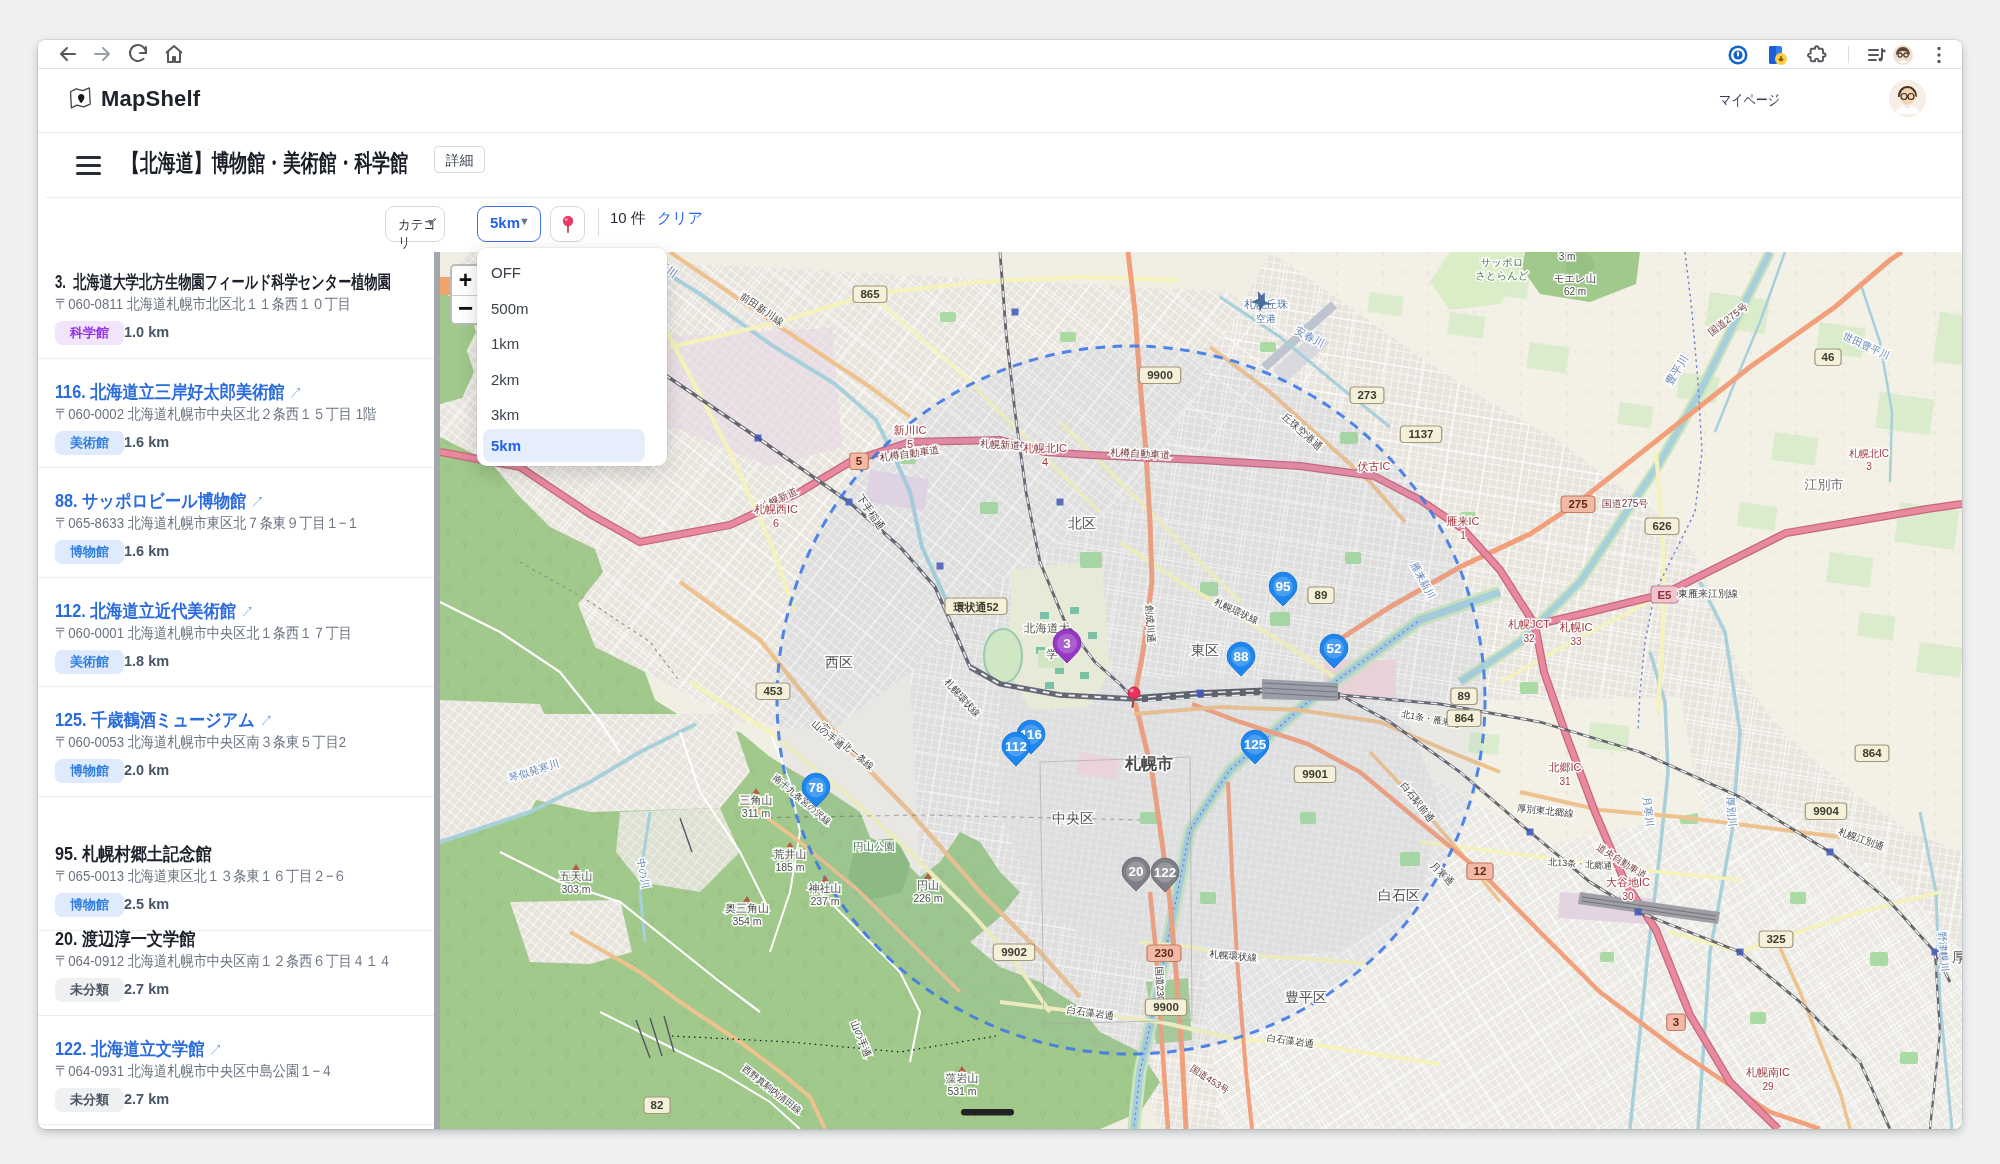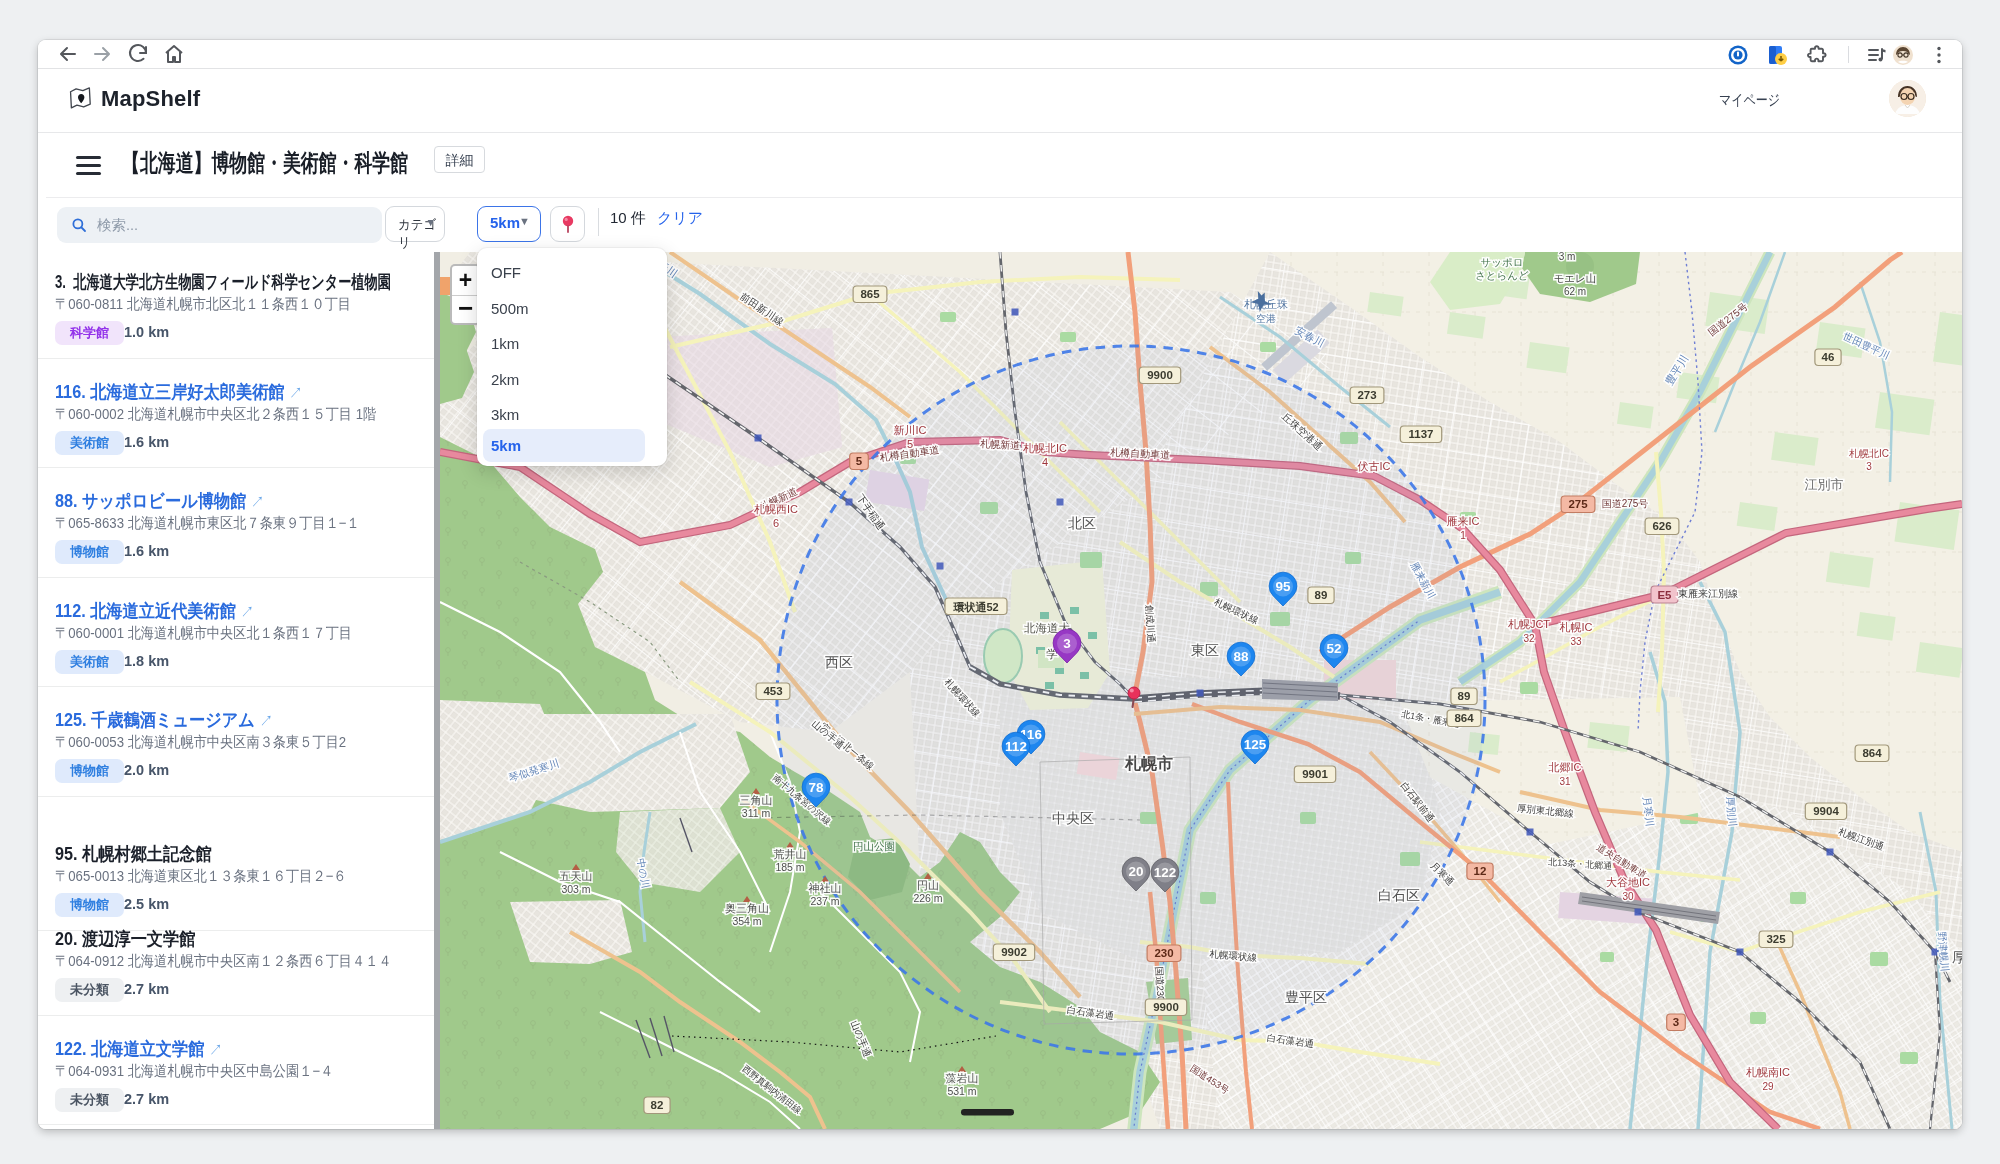--- a/index.html
+++ b/index.html
@@ -140,27 +140,20 @@
     <div id="burger">
         <div></div>
         <div></div>
         <div></div>
       </div>
     <div id="ttl">【北海道】博物館・美術館・科学館</div>
     <div id="detailbtn">詳細</div>
   </div>
 
   <div id="frow">
-    <div id="search">
-      <svg style="position:absolute;left:13px;top:9px" width="18" height="18" viewBox="0 0 24 24" fill="none" stroke="#2f6fd8" stroke-width="2.4" stroke-linecap="round">
-          <circle cx="10.5" cy="10.5" r="6"></circle>
-          <path d="M15 15l5 5"></path>
-        </svg>
-      <div class="ph">検索...</div>
-    </div>
     <div class="fbtn" id="catbtn">
         <span style="position:absolute;left:12px;top:9px;transform:scaleX(.92);transform-origin:left center;">カテゴリ</span>
         <span style="position:absolute;right:8px;top:9px;color:#6a7280;font-size:10.5px">▼</span>
       </div>
     <div class="fbtn" id="kmbtn">
         <span style="position:absolute;left:12px;top:7px;color:#2563eb;font-weight:bold;font-size:15px">5km</span>
         <span style="position:absolute;right:10px;top:8px;color:#6a7280;font-size:11px">▼</span>
       </div>
     <div class="fbtn" id="pinbtn">
         <svg style="position:absolute;left:8px;top:7px" width="18" height="20" viewBox="0 0 18 20">

